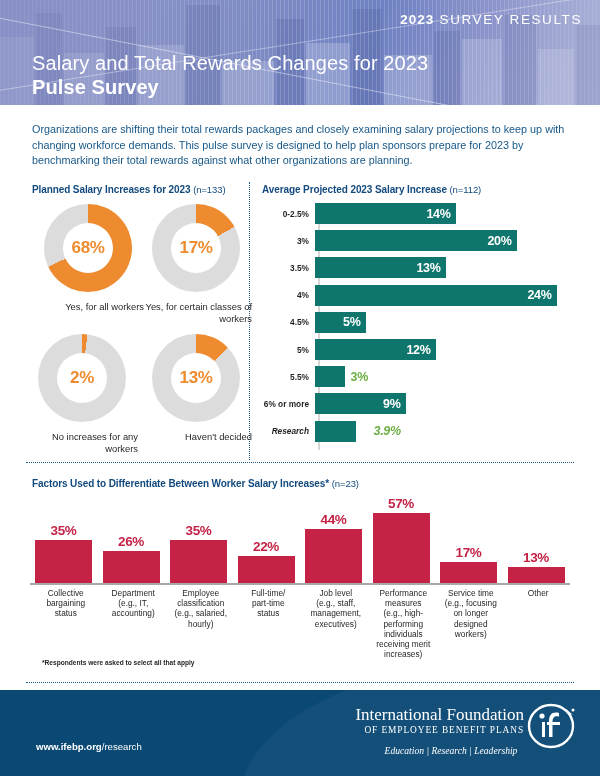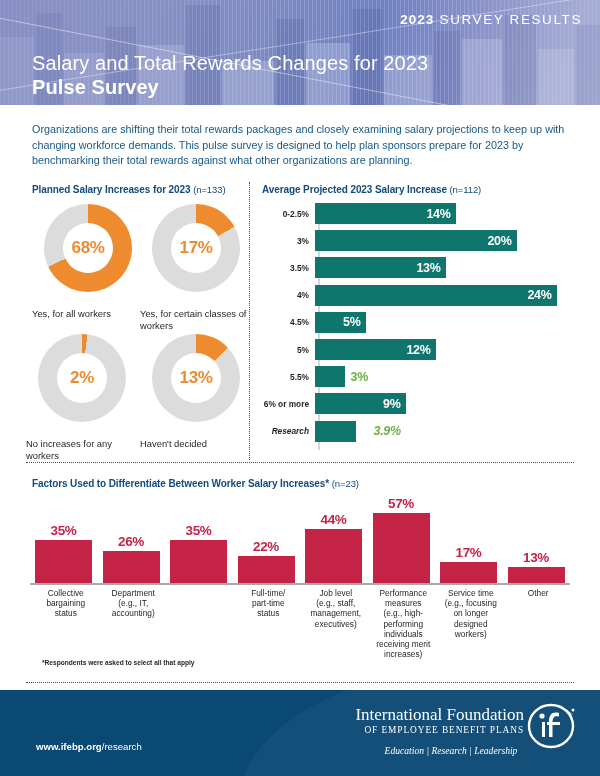--- a/index.html
+++ b/index.html
@@ -95,21 +95,21 @@
   }
   .donut .hole {
     position: absolute; left: 19px; top: 19px; width: 50px; height: 50px;
     border-radius: 50%; background: #ffffff;
     display: flex; align-items: center; justify-content: center;
   }
   .donut .pct {
     color: #ED8B2E; font-weight: bold; font-size: 17px; letter-spacing: -0.4px;
   }
   .donut-label {
-    margin-top: 16px; text-align: left; color: #231f20;
+    margin-top: 9px; text-align: right; color: #231f20;
     font-size: 9.4px; line-height: 11.5px; width: 112px;
     margin-left: -12px;
   }
 
   
   .hbar-chart { position: absolute; left: 262px; top: 202px; width: 312px; height: 252px; }
   .hbar-axis {
     position: absolute; left: 56px; top: 2px; width: 1.5px; height: 246px;
     background: #d6d6d6;
   }
@@ -359,20 +359,26 @@
           <div class="vbar-val" style="left: 3px; width: 57px; text-align: center; top: 36px;">26%</div>
           <div class="vbar-cat" style="left: -2px; width: 71.5px;">
             <div>Department</div>
             <div>(e.g., IT,</div>
             <div>accounting)</div>
           </div>
         </div>
         <div class="vbar-col" style="left: 137px; top: 0px; width: 67.5px; height: 175px;">
           <div class="vbar-rect" style="left: 3px; width: 57px; height: 43px; top: 42px; bottom: auto;"></div>
           <div class="vbar-val" style="left: 3px; width: 57px; text-align: center; top: 25px;">35%</div>
+          <div class="vbar-cat" style="left: -2px; width: 71.5px;">
+            <div>Employee</div>
+            <div>classification</div>
+            <div>(e.g., salaried,</div>
+            <div>hourly)</div>
+          </div>
         </div>
         <div class="vbar-col" style="left: 204.5px; top: 0px; width: 67.5px; height: 175px;">
           <div class="vbar-rect" style="left: 3px; width: 57px; height: 27px; top: 58px; bottom: auto;"></div>
           <div class="vbar-val" style="left: 3px; width: 57px; text-align: center; top: 41px;">22%</div>
           <div class="vbar-cat" style="left: -2px; width: 71.5px;">
             <div>Full-time/</div>
             <div>part-time</div>
             <div>status</div>
           </div>
         </div>

